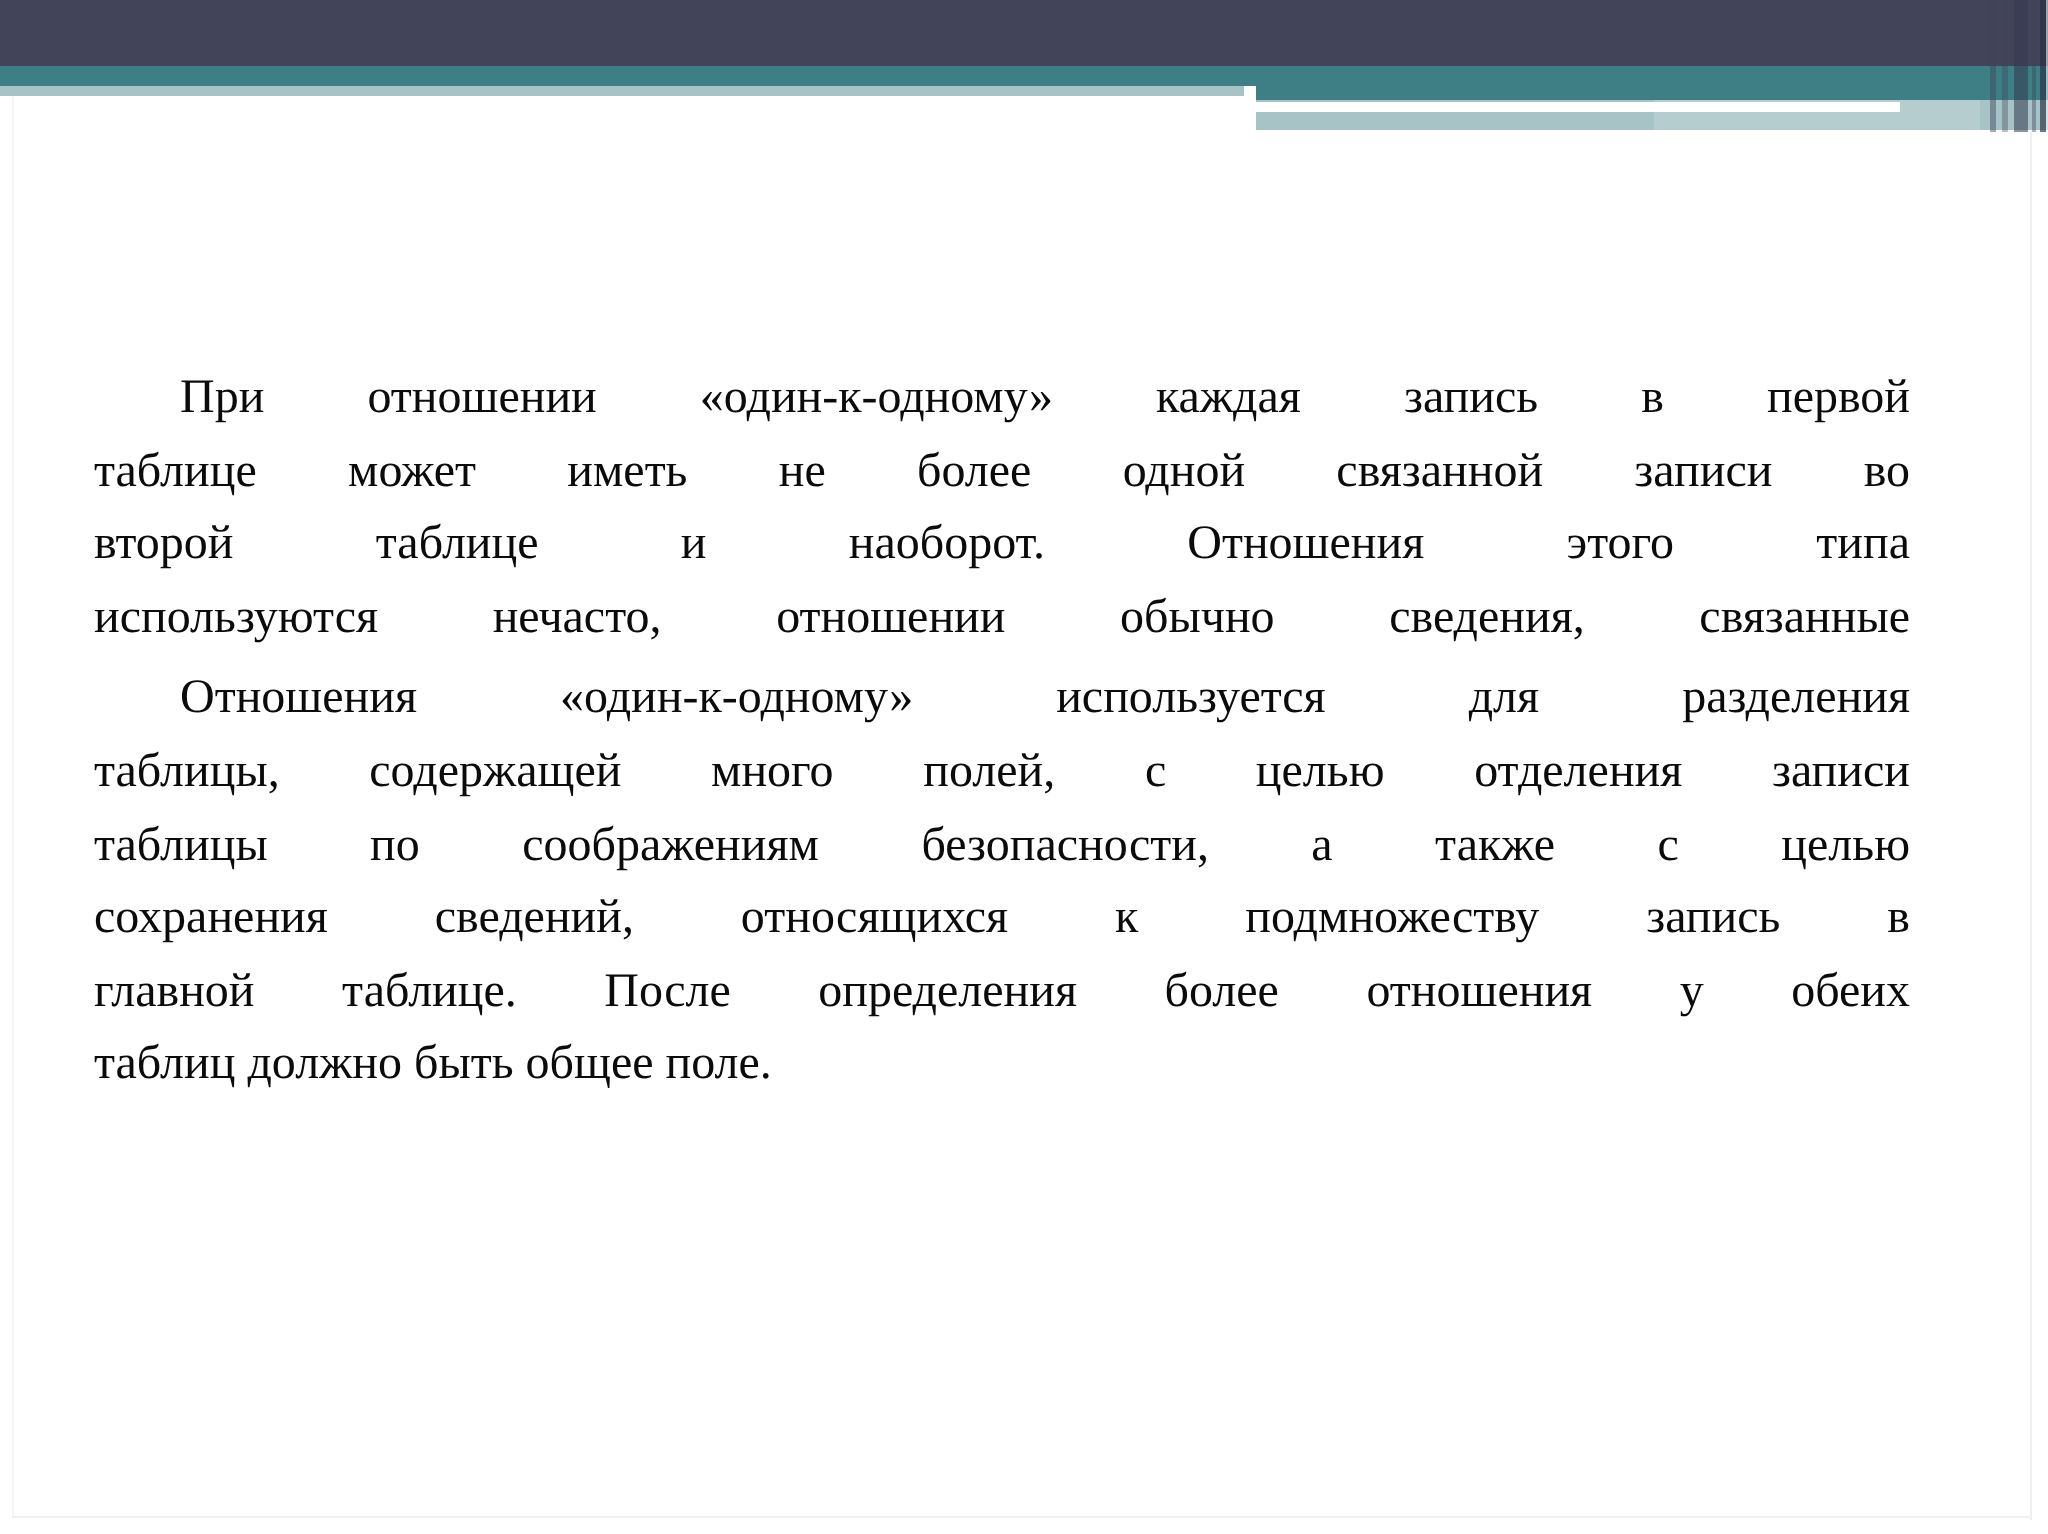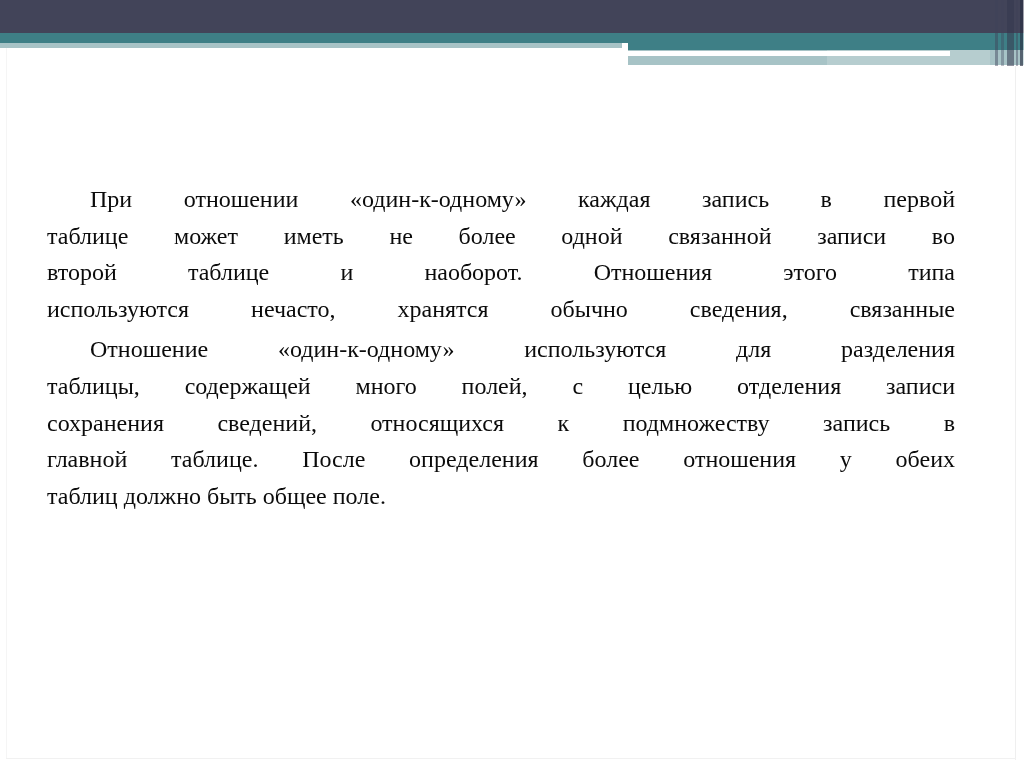--- a/index.html
+++ b/index.html
@@ -73,24 +73,25 @@
 
   <div class="hair-left"></div>
   <div class="hair-right"></div>
   <div class="hair-bottom"></div>
 
   <div class="textblock">
     <div class="paragraph">
         <div class="line first">При отношении «один-к-одному» каждая запись в первой</div>
         <div class="line">таблице может иметь не более одной связанной записи во</div>
         <div class="line">второй таблице и наоборот. Отношения этого типа</div>
-        <div class="line">используются нечасто, хранятся обычно сведения, связанные</div>
+        <div class="line">используются нечасто, отношении обычно сведения, связанные</div>
       </div>
     <div class="paragraph">
-        <div class="line first">Отношение «один-к-одному» используются для разделения</div>
+        <div class="line first">Отношения «один-к-одному» используется для разделения</div>
         <div class="line">таблицы, содержащей много полей, с целью отделения записи</div>
+        <div class="line">таблицы по соображениям безопасности, а также с целью</div>
         <div class="line">сохранения сведений, относящихся к подмножеству запись в</div>
         <div class="line">главной таблице. После определения более отношения у обеих</div>
         <div class="line last">таблиц должно быть общее поле.</div>
       </div>
   </div>
 
 </div>
 
 </body></html>

